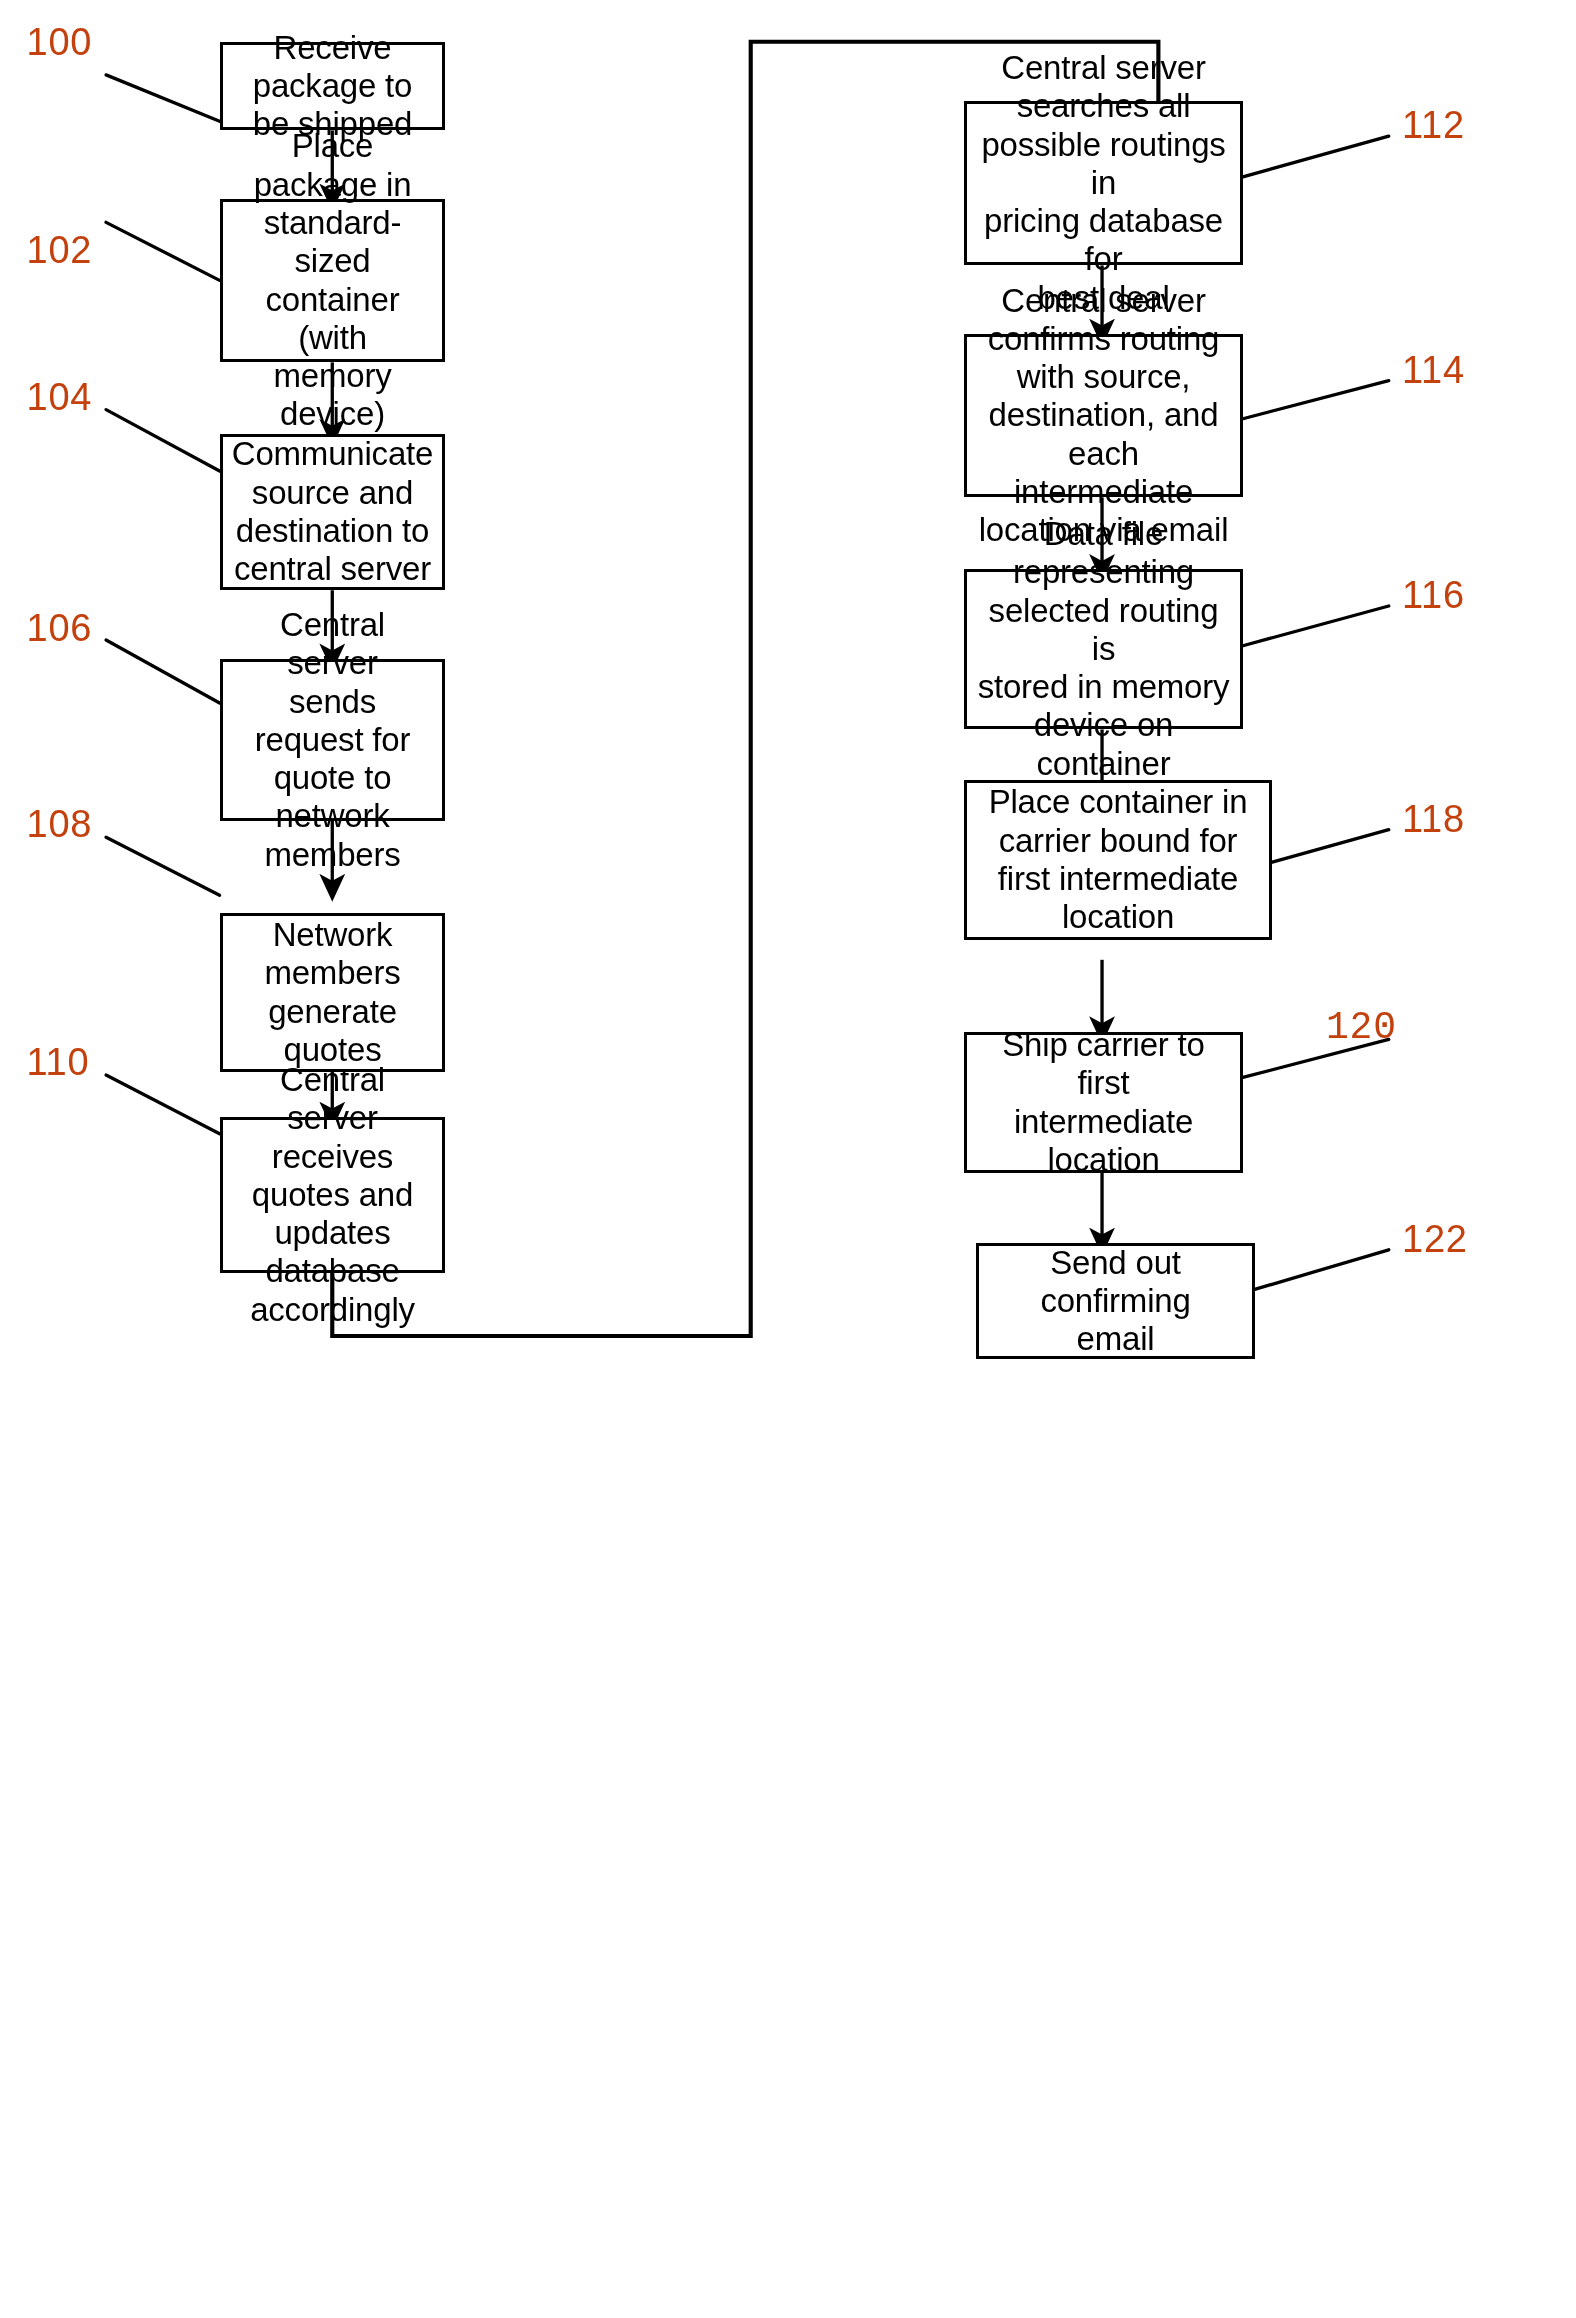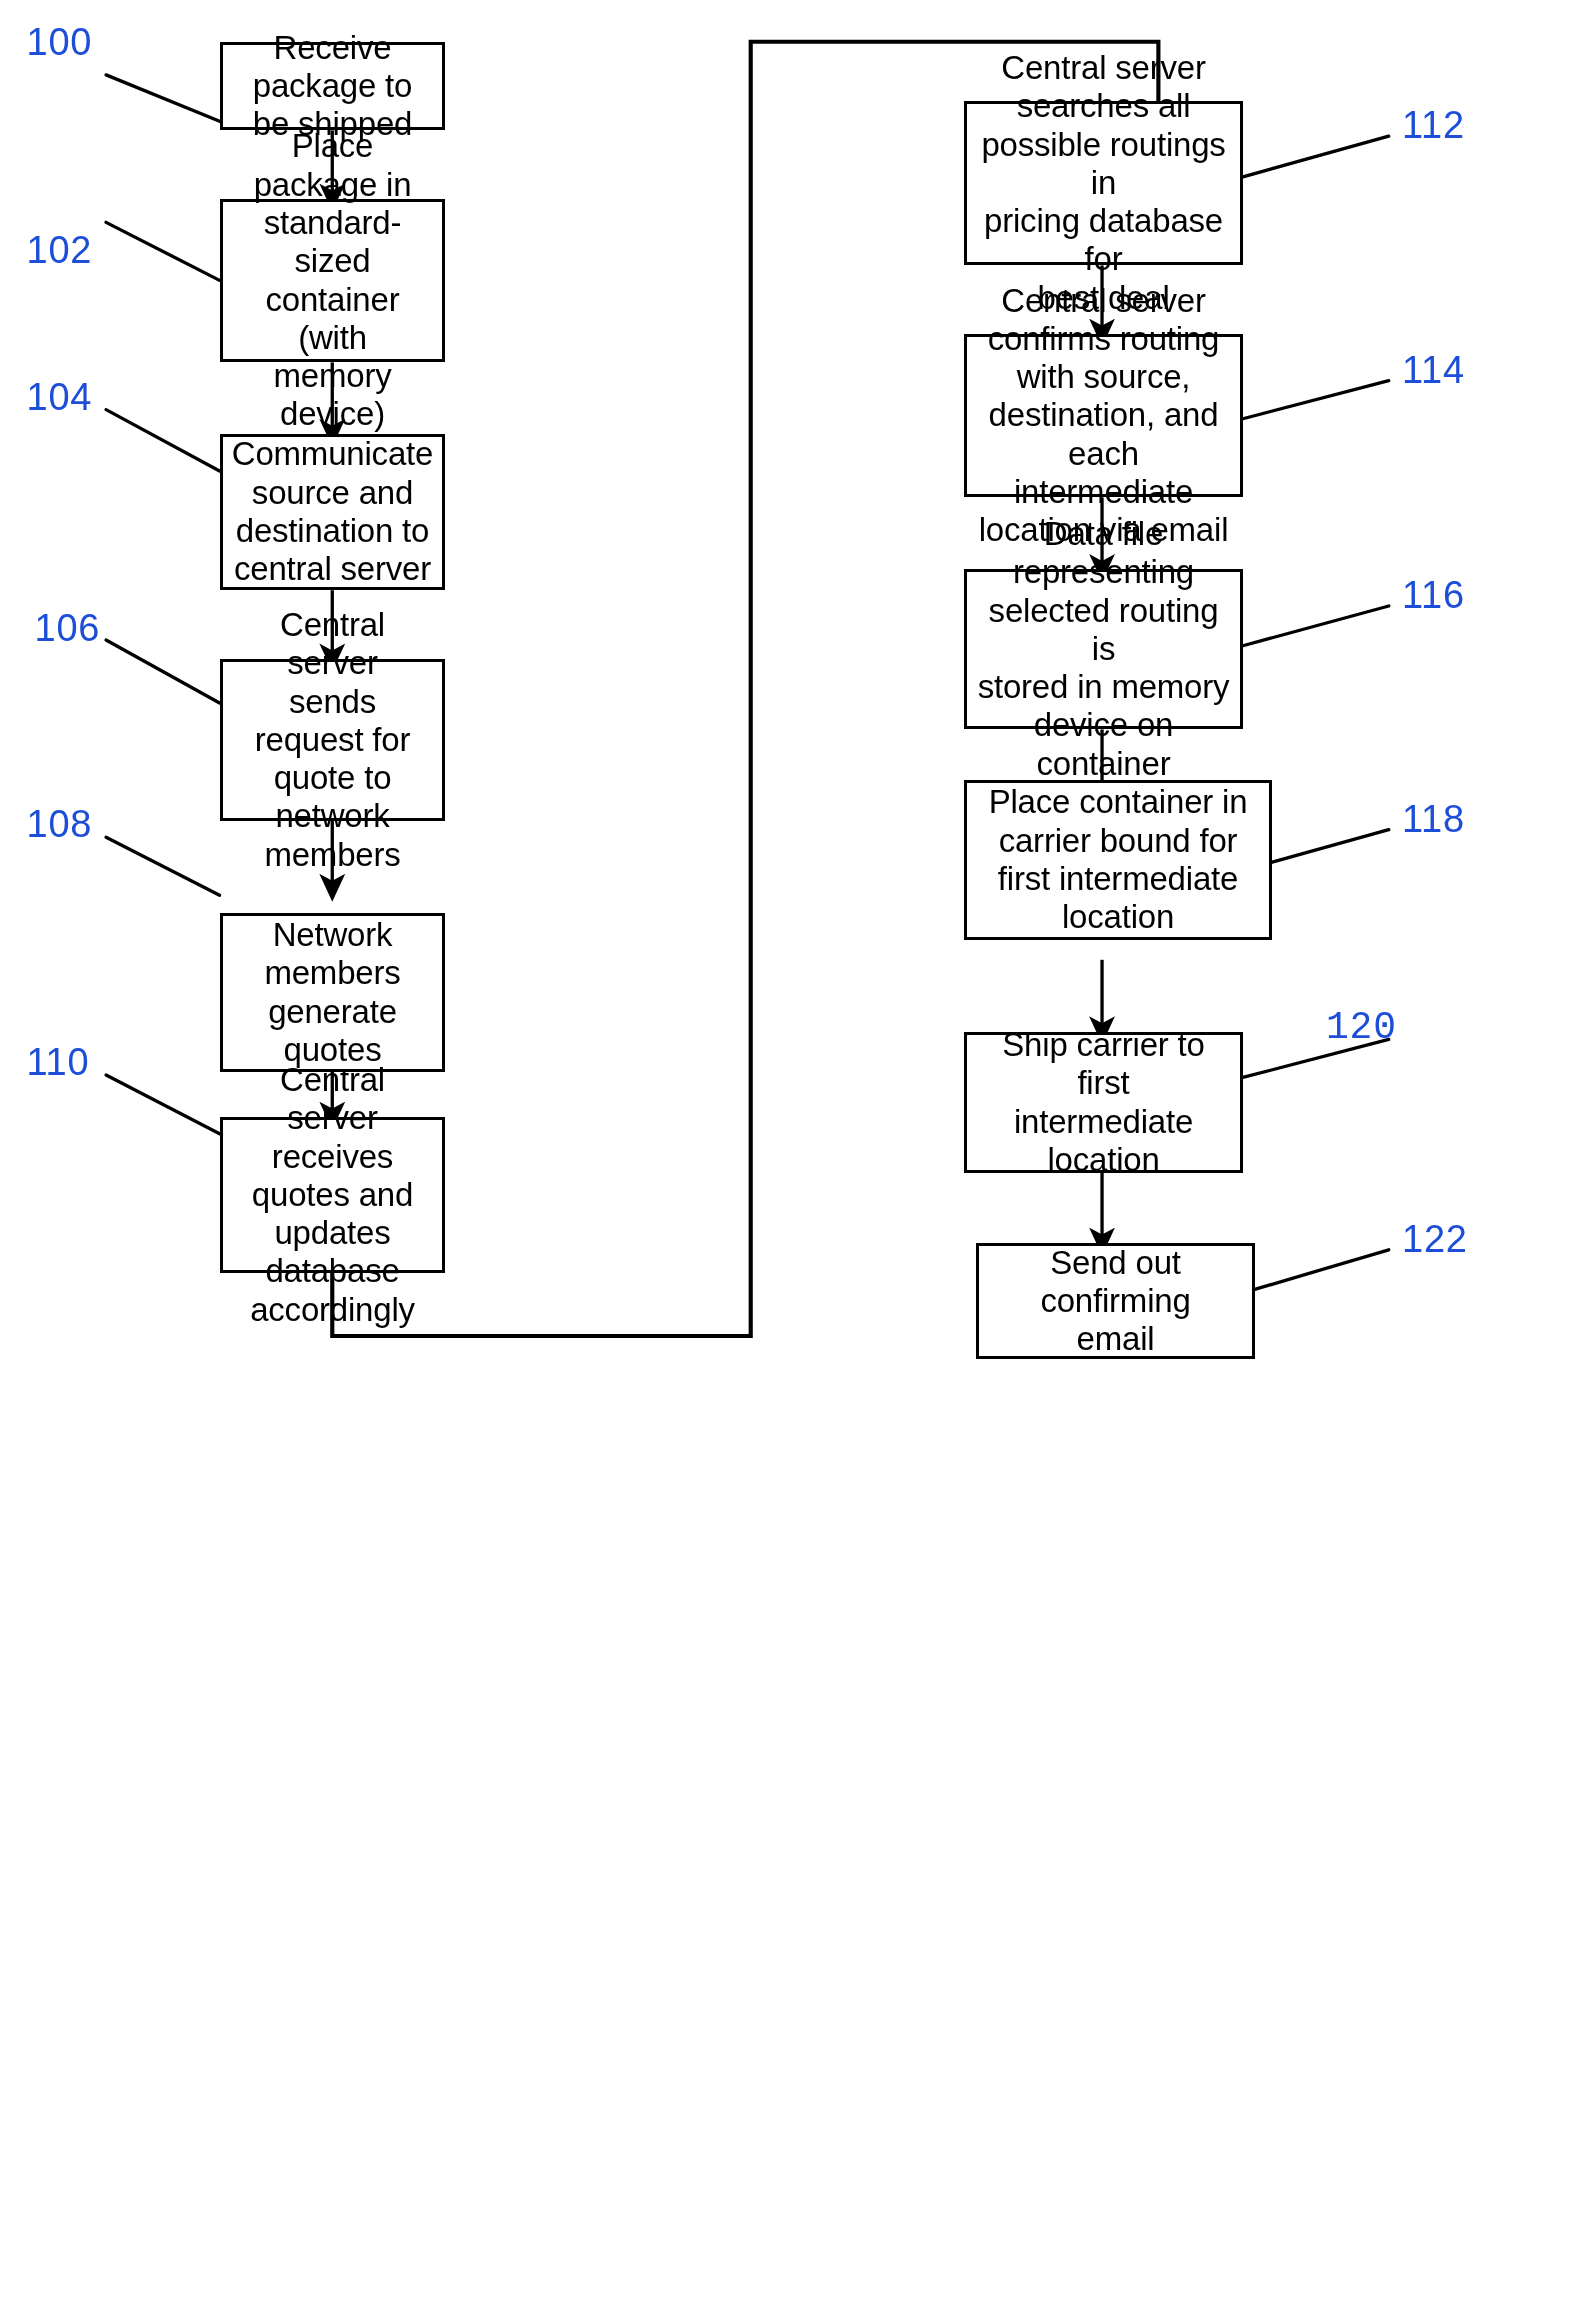--- a/index.html
+++ b/index.html
@@ -45,21 +45,21 @@
   }
   .node .txt {
     display: block;
     width: 100%;
     white-space: pre-line;
   }
   .reflabel {
     position: absolute;
     font-size: 38px;
     line-height: 1;
-    color: #1d4ed8;
+    color: #c2410c;
     letter-spacing: 0.8px;
     white-space: nowrap;
   }
 </style>
 </head>
 <body>
 
 <div id="sheet">
 
   <svg id="wires" viewBox="0 0 1902 2798" xmlns="http://www.w3.org/2000/svg">
@@ -167,21 +167,21 @@
       </div>
       <div class="node" style="left: 976px; top: 1243px; width: 279px; height: 116px;">
         <span class="txt">Send out confirming
 email</span>
       </div>
     </div>
   <div id="label-layer">
       <div class="reflabel" style="left: 26.5px; top: 23px;">100</div>
       <div class="reflabel" style="left: 26.5px; top: 191px; margin-top: 40px;">102</div>
       <div class="reflabel" style="left: 26.5px; top: 378px;">104</div>
-      <div class="reflabel" style="left: 26.5px; top: 609px; margin-left: 8px;">106</div>
+      <div class="reflabel" style="left: 26.5px; top: 609px;">106</div>
       <div class="reflabel" style="left: 26.5px; top: 805px;">108</div>
       <div class="reflabel" style="left: 26.5px; top: 1043px;">110</div>
       <div class="reflabel" style="left: 1402px; top: 106px;">112</div>
       <div class="reflabel" style="left: 1402px; top: 351px;">114</div>
       <div class="reflabel" style="left: 1402px; top: 576px;">116</div>
       <div class="reflabel" style="left: 1402px; top: 800px;">118</div>
       <div class="reflabel" style="left: 1326px; top: 1009px; font-family: Liberation Mono, monospace;">120</div>
       <div class="reflabel" style="left: 1402px; top: 1220px;">122</div>
     </div>
 

